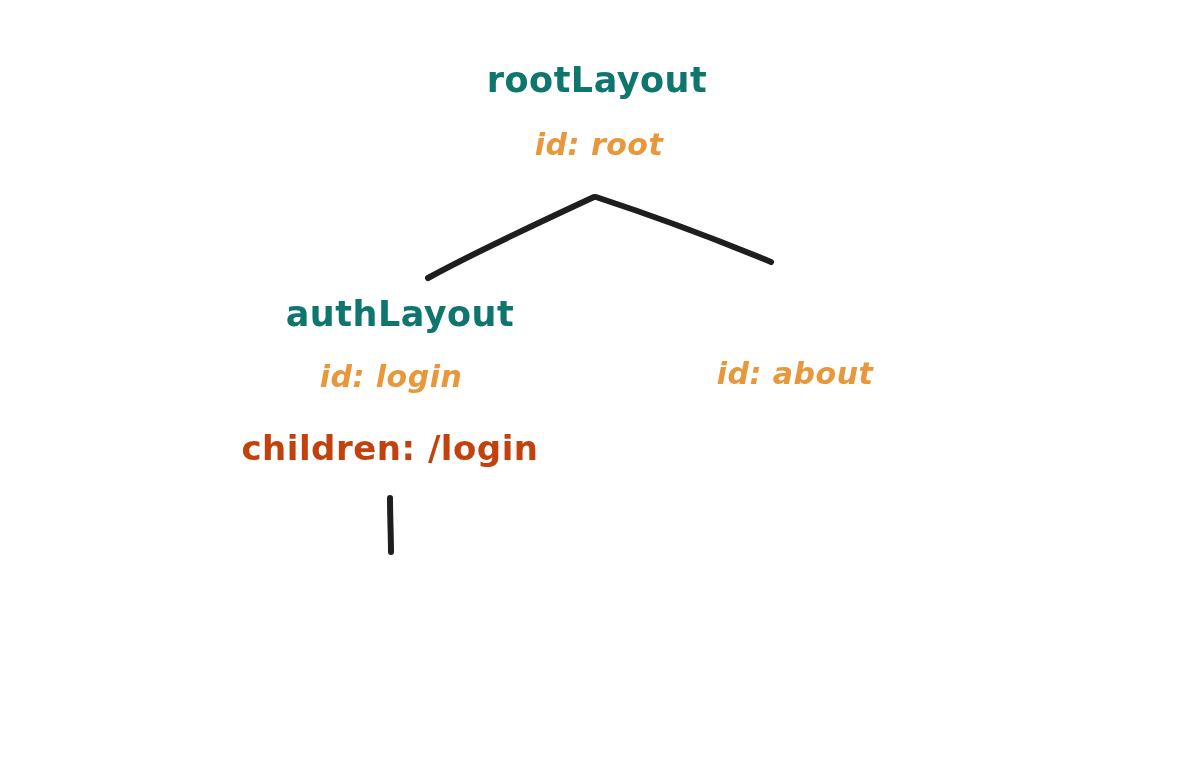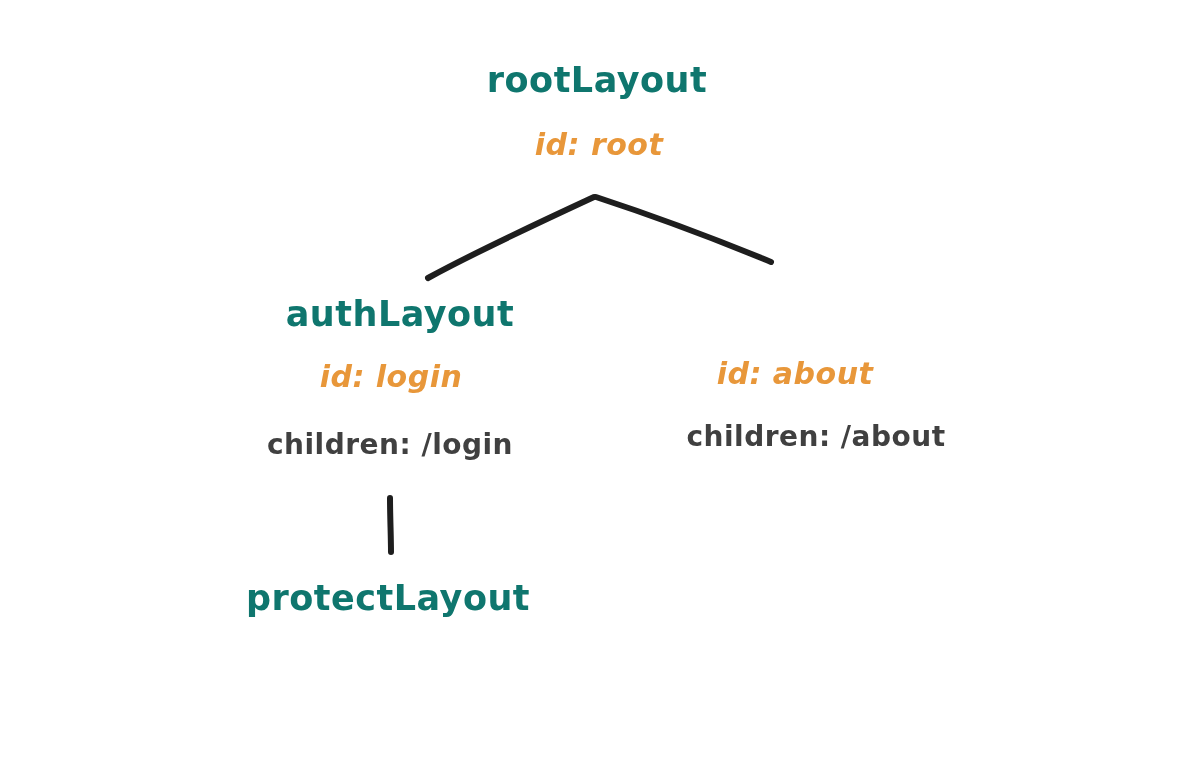--- a/index.html
+++ b/index.html
@@ -26,22 +26,22 @@
     font-size: 35px;
     font-weight: 700;
   }
   .node-id {
     color: #e8973a;
     font-size: 30px;
     font-weight: 700;
     font-style: italic;
   }
   .node-children {
-    color: #404040;
-    font-size: 28px;
+    color: #c2410c;
+    font-size: 34px;
     font-weight: 700;
   }
   svg.connectors {
     position: absolute;
     left: 0;
     top: 0;
     width: 1198px;
     height: 776px;
     pointer-events: none;
   }
@@ -65,17 +65,15 @@
   </svg>
 
   <div class="label node-title" style="left:597px; top:60px;">rootLayout</div>
   <div class="label node-id" style="left:599px; top:127px;">id: root</div>
 
   <div class="label node-title" style="left:400px; top:294px;">authLayout</div>
   <div class="label node-id" style="left:391px; top:359px;">id: login</div>
   <div class="label node-children" style="left:390px; top:428px;">children: /login</div>
 
   <div class="label node-id" style="left:795px; top:356px;">id: about</div>
-  <div class="label node-children" style="left:816px; top:420px;">children: /about</div>
 
-  <div class="label node-title" style="left:388px; top:578px;">protectLayout</div>
 
 </div>
 
 </body></html>

